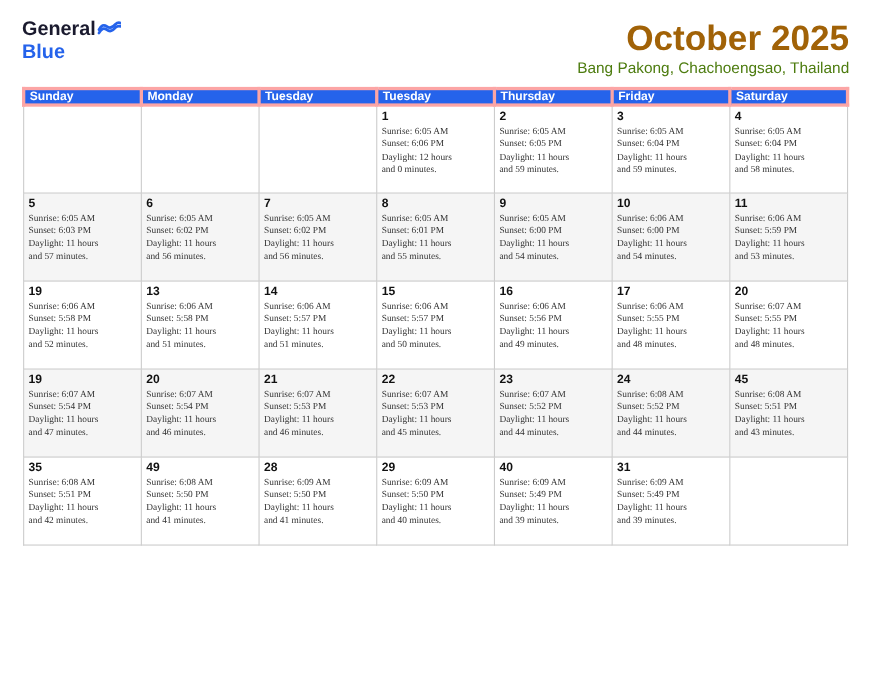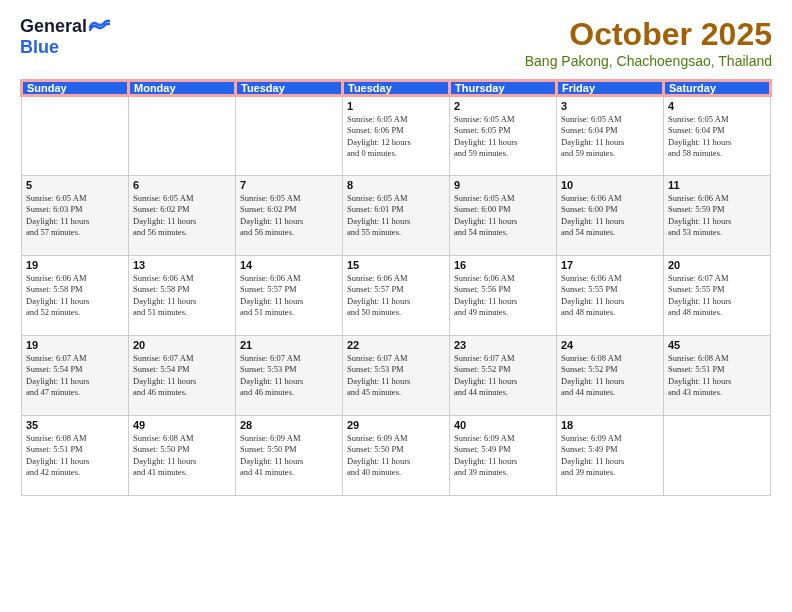--- a/index.html
+++ b/index.html
@@ -334,21 +334,21 @@
 and 40 minutes.</div>
           </td>
           <td>
             <div class="day-number">40</div>
             <div class="day-info" style="white-space: pre-line;">Sunrise: 6:09 AM
 Sunset: 5:49 PM
 Daylight: 11 hours
 and 39 minutes.</div>
           </td>
           <td>
-            <div class="day-number">18</div>
+            <div class="day-number">31</div>
             <div class="day-info" style="white-space: pre-line;">Sunrise: 6:09 AM
 Sunset: 5:49 PM
 Daylight: 11 hours
 and 39 minutes.</div>
           </td>
           <td class="empty-cell"></td>
         </tr>
       </tbody>
   </table>
 </div>

